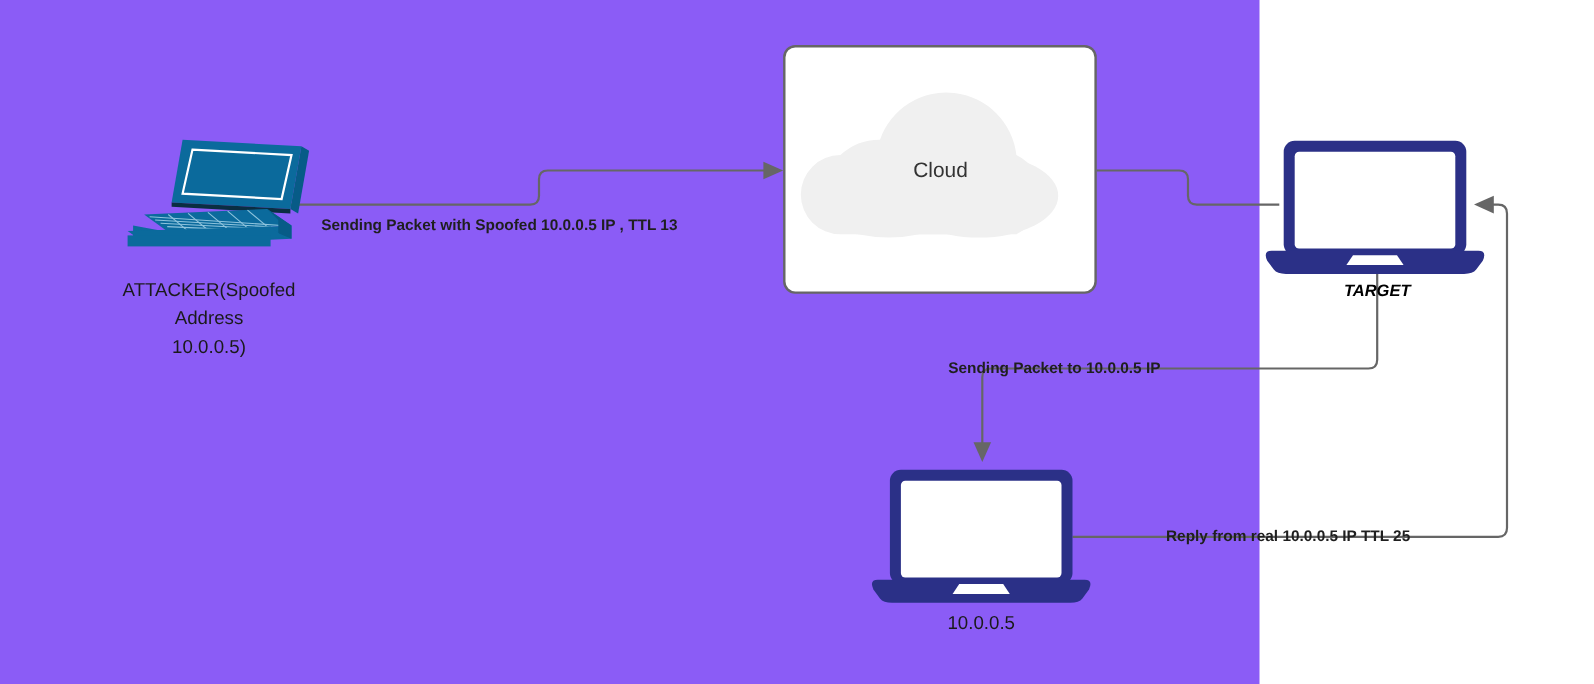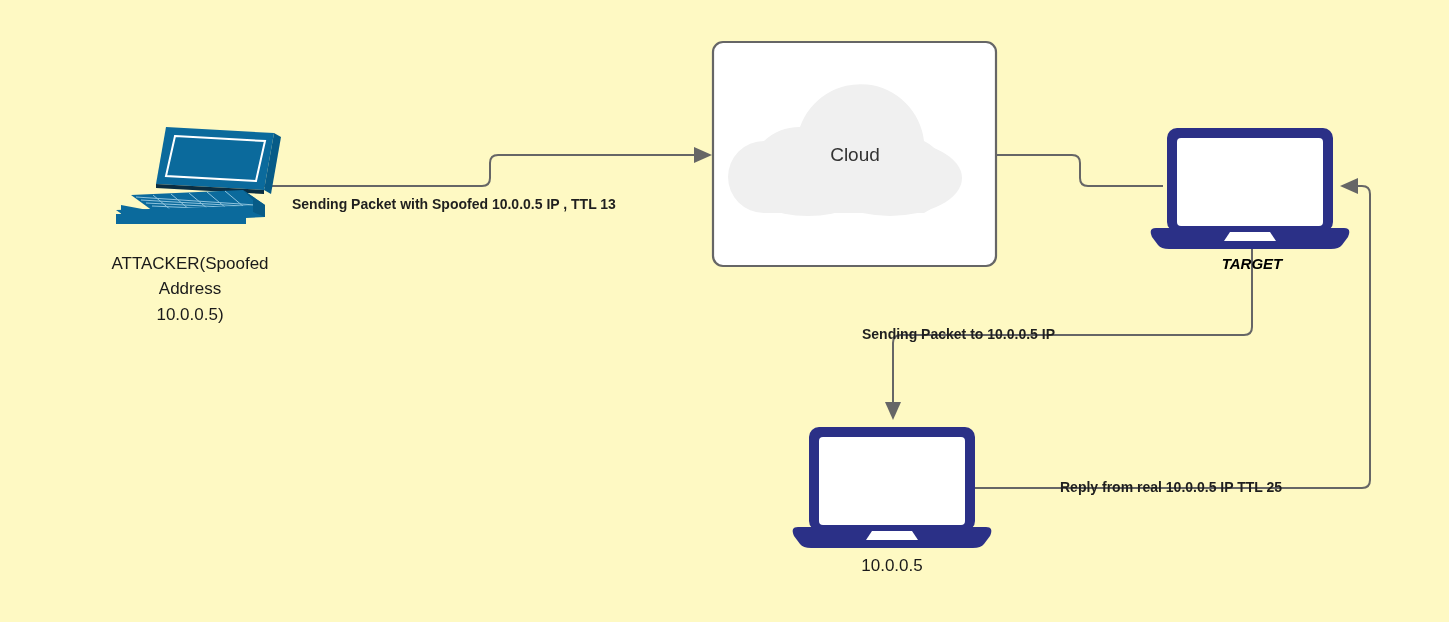--- a/index.html
+++ b/index.html
@@ -8,23 +8,23 @@
     background: #ffffff;
   }
   body {
     width: 1449px;
     height: 622px;
     font-family: "Liberation Sans", sans-serif;
     overflow: hidden;
   }
   #canvas {
     position: relative;
-    width: 1449px;
+    width: 1145px;
     height: 622px;
-    background: #fef9c3;
+    background: #8b5cf6;
   }
   svg.diagram {
     position: absolute;
     top: 0;
     left: 0;
     width: 1449px;
     height: 622px;
   }
   .node-label {
     font-family: "Liberation Sans", sans-serif;

